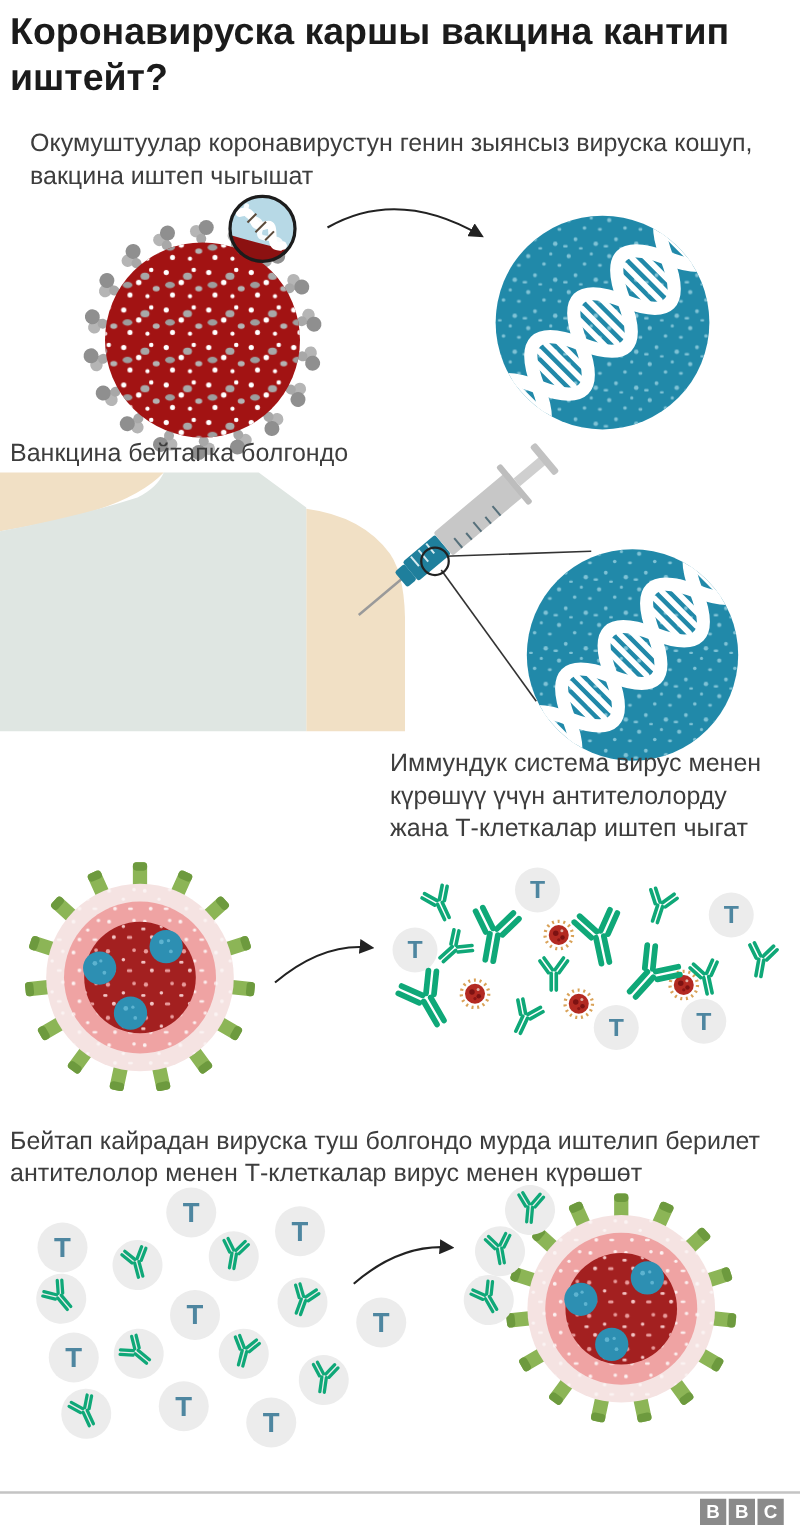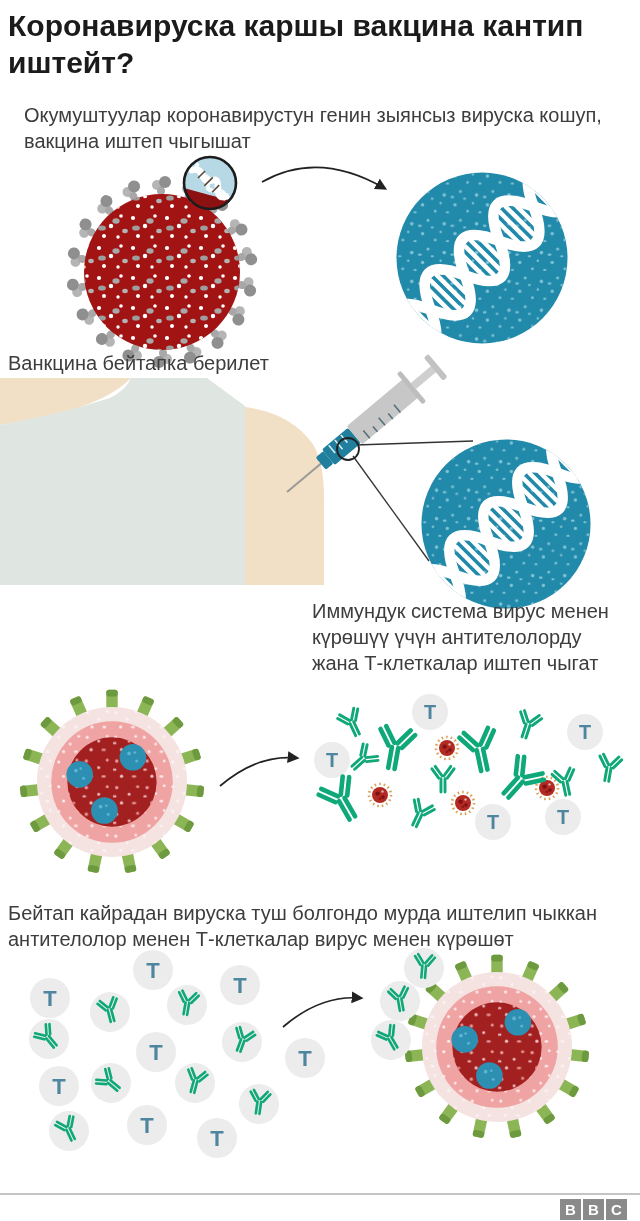--- a/index.html
+++ b/index.html
@@ -242,21 +242,21 @@
             <line x1="-6" y1="-2" x2="6" y2="-2"></line>
             <line x1="-5" y1="8" x2="5" y2="8"></line>
         </g>
       </g>
       <circle r="26" fill="none" stroke="#1c1c1c" stroke-width="2.6"></circle>
     </g>
     <path d="M262,182 Q318,150 384,188" stroke="#222" stroke-width="1.7" fill="none" marker-end="url(#ah)"></path>
     <use href="#g-dna-circle" transform="translate(482,258) scale(0.9)"></use>
   </svg>
 
-  <p class="abs step-label" style="left:8px;top:350px">Ванкцина бейтапка берилет</p>
+  <p class="abs step-label" style="left:8px;top:350px">Ванкцина бейтапка болгондо</p>
 
   <svg class="illo" style="top:350px" width="640" height="262" viewBox="0 350 640 262">
     <g>
       <path d="M0,378 H131 Q110,400 60,413 Q25,421 0,425 Z" fill="#f1e0c5"></path>
       <path d="M245,407 Q290,413 312,443 Q325,462 324,505 L324,585 L245,585 Z" fill="#f1e0c5"></path>
       <path d="M131,378 L207,378 L245,406 L245,585 L0,585 L0,425 Q60,414 110,398 Q126,390 131,378 Z" fill="#dfe6e2"></path>
     </g>
     <line x1="356" y1="445" x2="473" y2="441" stroke="#333" stroke-width="1.3"></line>
     <line x1="353" y1="456" x2="429" y2="561" stroke="#333" stroke-width="1.3"></line>
     <use href="#g-dna-circle" transform="translate(506,524) scale(0.89)"></use>
@@ -310,21 +310,21 @@
 
     <use href="#g-ab" transform="translate(352,723) rotate(-25) scale(0.58)"></use>
     <use href="#g-ab" transform="translate(528,725) rotate(18) scale(0.58)"></use>
     <use href="#g-ab" transform="translate(363,759) rotate(48) scale(0.58)"></use>
     <use href="#g-ab" transform="translate(443,779) scale(0.58)"></use>
     <use href="#g-ab" transform="translate(565,782) rotate(-12) scale(0.58)"></use>
     <use href="#g-ab" transform="translate(609,768) rotate(10) scale(0.58)"></use>
     <use href="#g-ab" transform="translate(420,814) rotate(25) scale(0.58)"></use>
   </svg>
 
-  <p class="abs step-label" style="left:8px;top:900px;width:624px">Бейтап кайрадан вируска туш болгондо мурда иштелип чыккан
+  <p class="abs step-label" style="left:8px;top:900px;width:624px">Бейтап кайрадан вируска туш болгондо мурда иштелип берилет
 антителолор менен Т-клеткалар вирус менен күрөшөт</p>
 
   <svg class="illo" style="top:944px" width="640" height="248" viewBox="0 944 640 248">
     <use href="#g-tcell" transform="translate(50,998)"></use>
     <use href="#g-tcell" transform="translate(153,970)"></use>
     <use href="#g-tcell" transform="translate(240,985)"></use>
     <use href="#g-tcell" transform="translate(156,1052)"></use>
     <use href="#g-tcell" transform="translate(305,1058)"></use>
     <use href="#g-tcell" transform="translate(59,1086)"></use>
     <use href="#g-tcell" transform="translate(147,1125)"></use>

